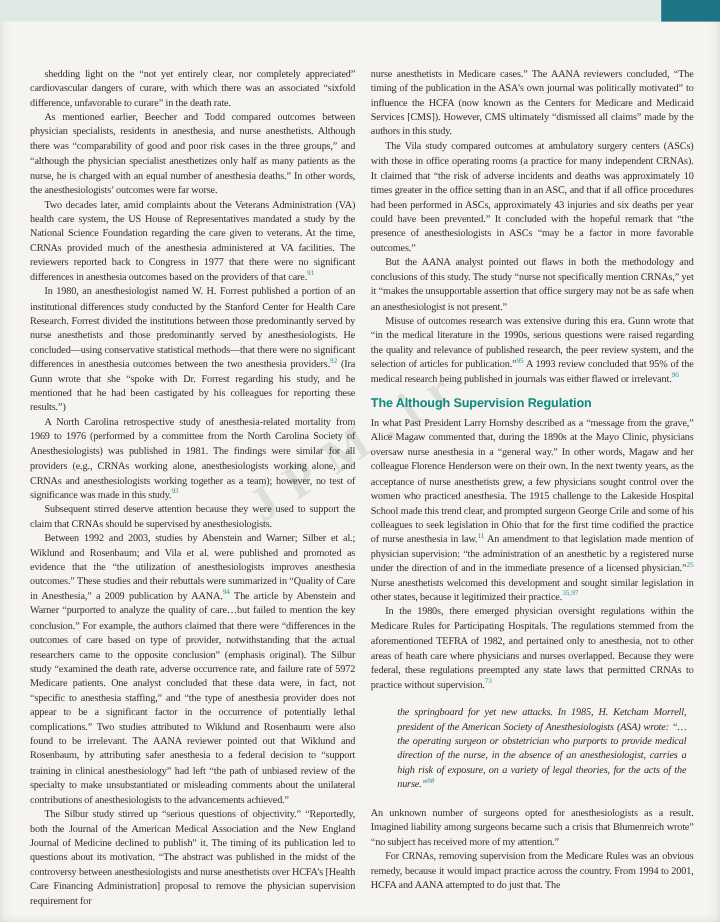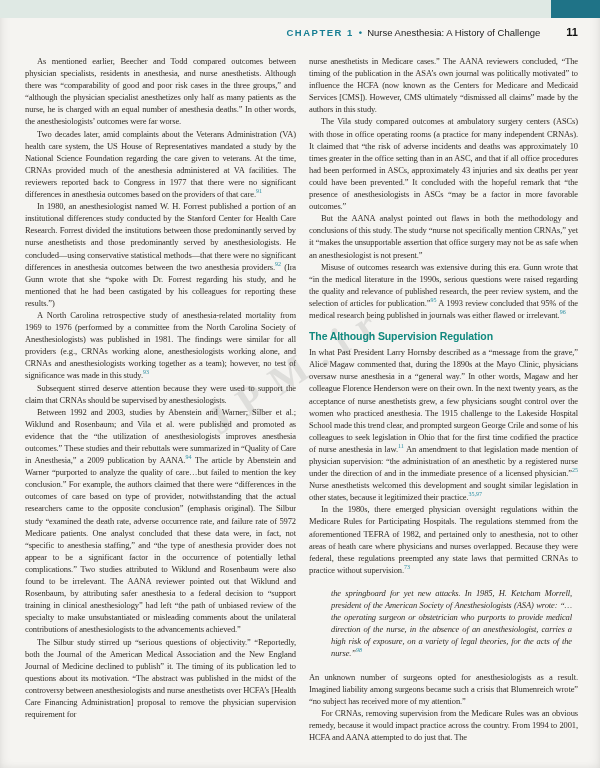--- a/index.html
+++ b/index.html
@@ -29,27 +29,25 @@
        font-weight:bold;pointer-events:none;white-space:nowrap;}
   .wm-a{top:345px;left:195px;font-size:40px;letter-spacing:14px;transform:rotate(-33deg);}
 </style>
 </head>
 <body>
 
 <div class="page">
   <div class="top-band"></div>
   <div class="top-corner-block"></div>
 
-  <div class="running-head">
-    <span class="chapter-label">CHAPTER 1</span><span class="head-bullet">•</span><span class="chapter-title">Nurse Anesthesia: A History of Challenge</span><span class="page-number">11</span>
-  </div>
 
   <div class="watermark wm-a">JPM.ir</div>
 
   <div class="col col-left">
+      <p class="para indent"><span>shedding light on the “not yet entirely clear, nor completely appreciated” cardiovascular dangers of curare, with which there was an associated “sixfold difference, unfavorable to curare” in the death rate.</span></p>
       <p class="para indent"><span>As mentioned earlier, Beecher and Todd compared outcomes between physician specialists, residents in anesthesia, and nurse anesthetists. Although there was “comparability of good and poor risk cases in the three groups,” and “although the physician specialist anesthetizes only half as many patients as the nurse, he is charged with an equal number of anesthesia deaths.” In other words, the anesthesiologists’ outcomes were far worse.</span></p>
       <p class="para indent"><span>Two decades later, amid complaints about the Veterans Administration (VA) health care system, the US House of Representatives mandated a study by the National Science Foundation regarding the care given to veterans. At the time, CRNAs provided much of the anesthesia administered at VA facilities. The reviewers reported back to Congress in 1977 that there were no significant differences in anesthesia outcomes based on the providers of that care.</span><span class="sup">91</span></p>
       <p class="para indent"><span>In 1980, an anesthesiologist named W. H. Forrest published a portion of an institutional differences study conducted by the Stanford Center for Health Care Research. Forrest divided the institutions between those predominantly served by nurse anesthetists and those predominantly served by anesthesiologists. He concluded—using conservative statistical methods—that there were no significant differences in anesthesia outcomes between the two anesthesia providers.</span><span class="sup">92</span><span> (Ira Gunn wrote that she “spoke with Dr. Forrest regarding his study, and he mentioned that he had been castigated by his colleagues for reporting these results.”)</span></p>
       <p class="para indent"><span>A North Carolina retrospective study of anesthesia-related mortality from 1969 to 1976 (performed by a committee from the North Carolina Society of Anesthesiologists) was published in 1981. The findings were similar for all providers (e.g., CRNAs working alone, anesthesiologists working alone, and CRNAs and anesthesiologists working together as a team); however, no test of significance was made in this study.</span><span class="sup">93</span></p>
       <p class="para indent"><span>Subsequent stirred deserve attention because they were used to support the claim that CRNAs should be supervised by anesthesiologists.</span></p>
       <p class="para indent"><span>Between 1992 and 2003, studies by Abenstein and Warner; Silber et al.; Wiklund and Rosenbaum; and Vila et al. were published and promoted as evidence that the “the utilization of anesthesiologists improves anesthesia outcomes.” These studies and their rebuttals were summarized in “Quality of Care in Anesthesia,” a 2009 publication by AANA.</span><span class="sup">94</span><span> The article by Abenstein and Warner “purported to analyze the quality of care…but failed to mention the key conclusion.” For example, the authors claimed that there were “differences in the outcomes of care based on type of provider, </span><span class="it">notwithstanding that the actual researchers came to the opposite conclusion</span><span>” (emphasis original). The Silbur study “examined the death rate, adverse occurrence rate, and failure rate of 5972 Medicare patients. One analyst concluded that these data were, in fact, not “specific to anesthesia staffing,” and “the type of anesthesia provider does not appear to be a significant factor in the occurrence of potentially lethal complications.” Two studies attributed to Wiklund and Rosenbaum were also found to be irrelevant. The AANA reviewer pointed out that Wiklund and Rosenbaum, by attributing safer anesthesia to a federal decision to “support training in clinical anesthesiology” had left “the path of unbiased review of the specialty to make unsubstantiated or misleading comments about the unilateral contributions of anesthesiologists to the advancements achieved.”</span></p>
       <p class="para indent"><span>The Silbur study stirred up “serious questions of objectivity.” “Reportedly, both the </span><span class="it">Journal of the American Medical Association</span><span> and the </span><span class="it">New England Journal of Medicine</span><span> declined to publish” it. The timing of its publication led to questions about its motivation. “The abstract was published in the midst of the controversy between anesthesiologists and nurse anesthetists over HCFA’s [Health Care Financing Administration] proposal to remove the physician supervision requirement for</span></p>
     </div>
   <div class="col col-right">
       <p class="para"><span>nurse anesthetists in Medicare cases.” The AANA reviewers concluded, “The timing of the publication in the ASA’s own journal was politically motivated” to influence the HCFA (now known as the Centers for Medicare and Medicaid Services [CMS]). However, CMS ultimately “dismissed all claims” made by the authors in this study.</span></p>

